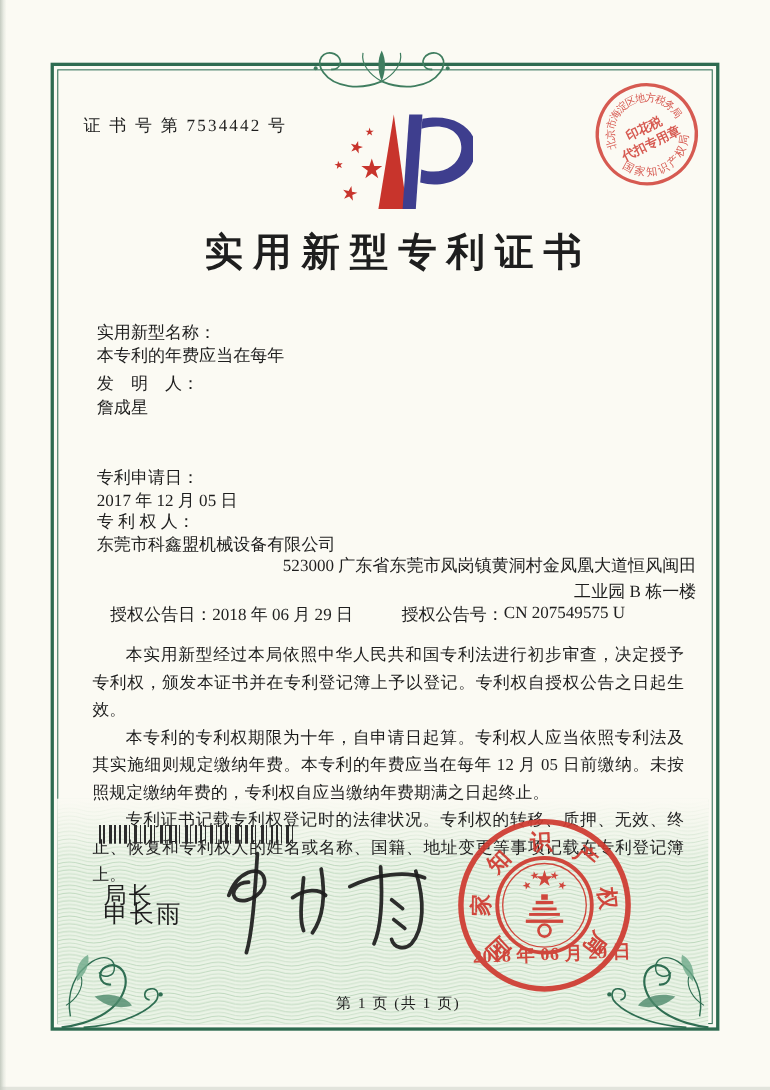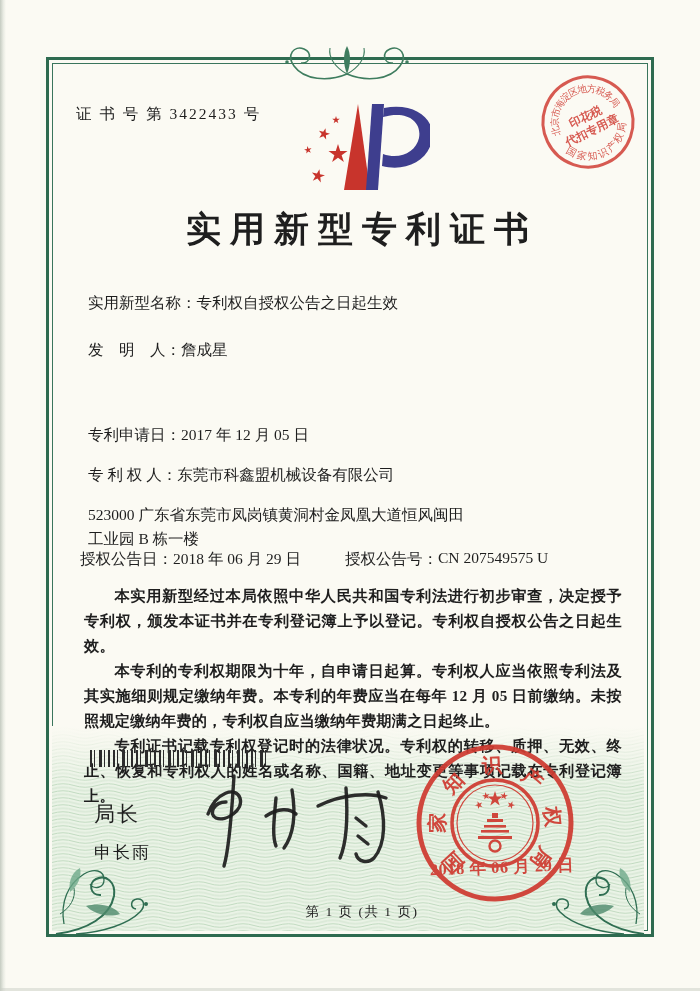--- a/index.html
+++ b/index.html
@@ -18,41 +18,41 @@
     border:1.3px solid #3a755c;}
 
   .waves-svg{position:absolute;left:52px;top:726px;z-index:1;}
   .deco-svg{position:absolute;left:40px;top:40px;z-index:3;pointer-events:none;}
 
   .cert-no{position:absolute;left:76px;top:104px;font-size:15.5px;letter-spacing:2px;z-index:2;}
   .logo-svg{position:absolute;left:286px;top:102px;z-index:2;}
   .doc-title{position:absolute;left:0;top:206px;width:100%;text-align:center;
     font-size:35px;font-weight:bold;letter-spacing:9px;padding-left:24px;box-sizing:border-box;z-index:2;}
 
-  .row{position:absolute;left:88px;width:545px;font-size:15.5px;line-height:21px;z-index:2;display:flex;}
+  .row{position:absolute;left:88px;width:545px;font-size:15.5px;line-height:21px;z-index:2;display:flex;flex-direction:column;}
   .row .lbl{white-space:pre;flex:none;}
   .row .val{white-space:pre-wrap;}
-  .addr-lines span{display:block;line-height:24px;}
-  .grant-row{position:absolute;left:80px;top:549px;width:545px;font-size:15.5px;z-index:2;font-family:Liberation Serif, serif;}
+  .addr-lines span{display:block;line-height:24px;text-align:right;}
+  .grant-row{position:absolute;left:100px;top:549px;width:545px;font-size:15.5px;z-index:2;font-family:Liberation Serif, serif;}
   .grant-right{position:absolute;left:265px;top:0;display:flex;}
   .grant-left{display:flex;}
 
-  .body-text{position:absolute;left:84px;top:583px;width:538px;z-index:2;font-weight:bold;}
+  .body-text{position:absolute;left:84px;top:583px;width:538px;z-index:2;}
   .body-text p{margin:0;font-size:15.2px;line-height:25px;text-indent:2em;text-align:justify;letter-spacing:.2px;}
 
   .barcode{position:absolute;left:90px;top:750px;width:178px;height:17px;z-index:2;
     background:repeating-linear-gradient(90deg,
       #2c2c2c 0 2px, rgba(0,0,0,0) 2px 4px,
       #2c2c2c 4px 5px, rgba(0,0,0,0) 5px 9px,
       #2c2c2c 9px 12px, rgba(0,0,0,0) 12px 14px,
       #2c2c2c 14px 15px, rgba(0,0,0,0) 15px 18px,
       #2c2c2c 18px 20px, rgba(0,0,0,0) 20px 23px);}
 
   .sig-title{position:absolute;left:94px;top:800px;font-size:21px;letter-spacing:2px;z-index:2;}
-  .sig-name{position:absolute;left:94px;top:841px;font-size:17px;letter-spacing:2px;z-index:2;}
+  .sig-name{position:absolute;left:94px;top:816px;font-size:22px;letter-spacing:2px;z-index:2;}
   .sig-svg{position:absolute;left:180px;top:762px;z-index:2;}
   .sig-svg path{stroke:#1c1c1c;stroke-width:3.4;fill:none;stroke-linecap:round;stroke-linejoin:round;opacity:.92;}
 
   .seal-svg{position:absolute;left:402px;top:735px;z-index:4;opacity:.93;}
   .seal-svg text{font-family:"Liberation Serif","DejaVu Serif",serif;}
   .seal-arc text{fill:#cf3b31;font-weight:bold;}
   .seal-red{stroke:#cf3b31;}
   .seal-fill{fill:#cf3b31;}
   .seal-date{fill:#cf3b31;font-size:16.5px;font-weight:bold;letter-spacing:.5px;}
 
@@ -116,40 +116,40 @@
       <path d="M36,894 C64,892 88,884 100,872 C106,866 104,858 97,859 C90,860 90,868 96,869" stroke-width="1.5"></path>
       <path d="M20,874 C30,868 36,858 34,848" stroke-width="1"></path>
       <path d="M46,866 C54,874 68,878 80,874 C74,866 60,862 46,866 Z" fill="#4d8a6b" stroke="none" opacity=".8"></path>
       <path d="M30,852 C38,846 42,836 40,828 C32,832 28,842 30,852 Z" fill="#6ea98a" stroke="none" opacity=".8"></path>
       <circle cx="106" cy="864" r="2" fill="#2f6e52" stroke="none"></circle>
     </g>
 
     <use href="#cornerFl" transform="translate(620,0) scale(-1,1)"></use>
   </svg>
 
-  <div class="cert-no">证 书 号 第 3422433 号</div>
+  <div class="cert-no">证 书 号 第 7534442 号</div>
 
   <svg class="logo-svg" width="144" height="92" viewBox="0 0 144 92">
     <path d="M72,2 L84,88 L58,88 Z" fill="#c8342c"></path>
     <path d="M86,2 L98,2 L92,88 L80,88 Z" fill="#3e3e8e"></path>
     <path d="M98,6 C130,0 150,18 146,38 C142,60 118,70 96,64 L97,52 C114,58 130,50 133,36 C136,20 122,8 97,15 Z" fill="#3e3e8e"></path>
     <g fill="#c8342c">
       <use href="#star" transform="translate(50,18) scale(4)"></use>
       <use href="#star" transform="translate(38,32) scale(6) rotate(15)"></use>
       <use href="#star" transform="translate(22,48) scale(4) rotate(-10)"></use>
       <use href="#star" transform="translate(32,74) scale(7) rotate(12)"></use>
       <use href="#star" transform="translate(52,52) scale(10)"></use>
     </g>
   </svg>
 
   <div class="doc-title">实用新型专利证书</div>
 
   <div class="row" style="top:292px">
     <span class="lbl">实用新型名称：</span>
-    <span class="val">专利权自授权公告之日起生效</span>
+    <span class="val">本专利的年费应当在每年</span>
   </div>
   <div class="row" style="top:339px">
     <span class="lbl">发　明　人：</span>
     <span class="val">詹成星</span>
   </div>
   <div class="row" style="top:424px">
     <span class="lbl">专利申请日：</span>
     <span class="val">2017 年 12 月 05 日</span>
   </div>
   <div class="row" style="top:464px">

